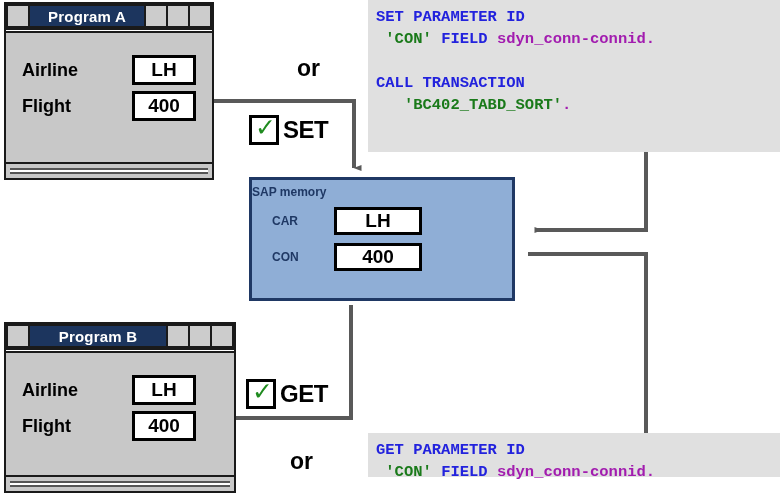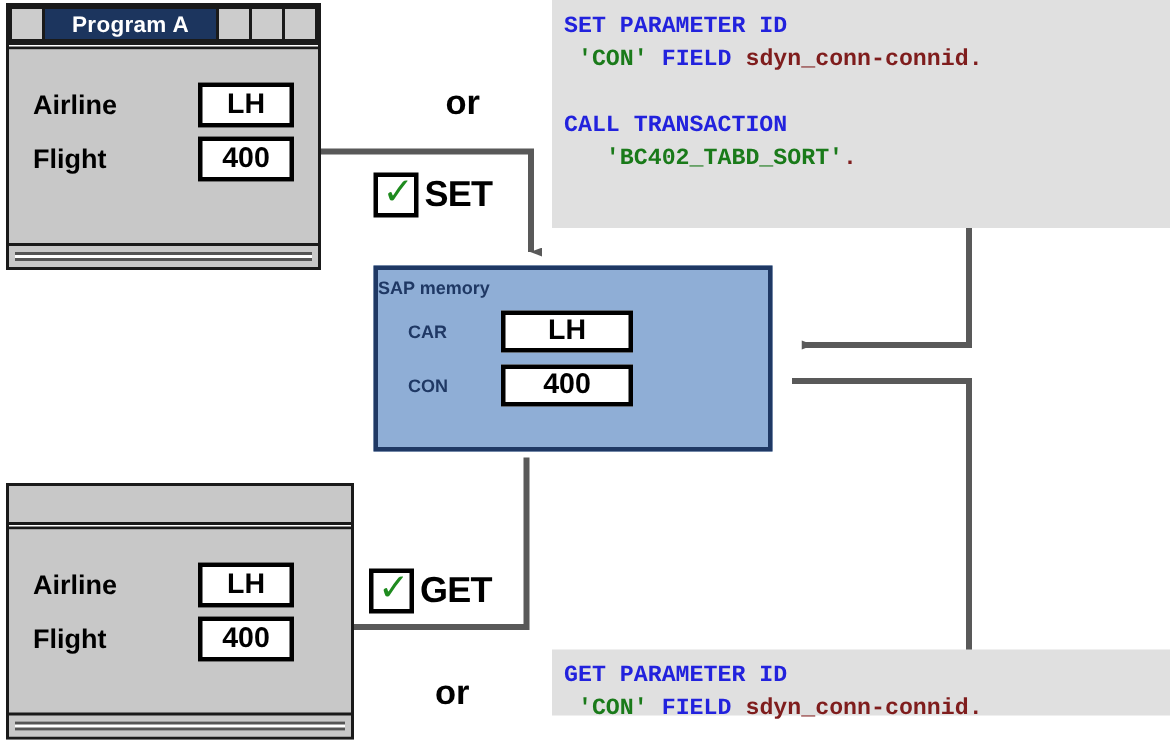--- a/index.html
+++ b/index.html
@@ -173,21 +173,21 @@
     font-size: 15.5px;
     font-weight: 700;
     line-height: 22px;
     white-space: pre;
     padding: 6px 6px 6px 8px;
     box-sizing: border-box;
     color: #000000;
   }
   .kw  { color: #2222dd; }
   .str { color: #1a7a1a; }
-  .id  { color: #7f1d1d; }
+  .id  { color: #a21caf; }
 
   
   .action {
     position: absolute;
     display: flex;
     align-items: center;
     background: #ffffff;
     padding: 2px 3px;
   }
   .checkbox {
@@ -275,20 +275,27 @@
         <span class="field-label">Flight</span>
         <span class="field-input">400</span>
       </div>
     </div>
     <div class="win-status">
       <div class="bar"></div>
     </div>
   </div>
 
   <div class="win" id="program-b" style="left:4px; top:322px; width:232px; height:171px;">
+    <div class="win-titlebar">
+      <div class="tb-box"></div>
+      <div class="tb-title">Program B</div>
+      <div class="tb-box"></div>
+      <div class="tb-box"></div>
+      <div class="tb-box"></div>
+    </div>
     <div class="win-sep"></div>
     <div class="win-body">
       <div class="field-row" style="top:22px;">
         <span class="field-label">Airline</span>
         <span class="field-input">LH</span>
       </div>
       <div class="field-row" style="top:58px;">
         <span class="field-label">Flight</span>
         <span class="field-input">400</span>
       </div>

